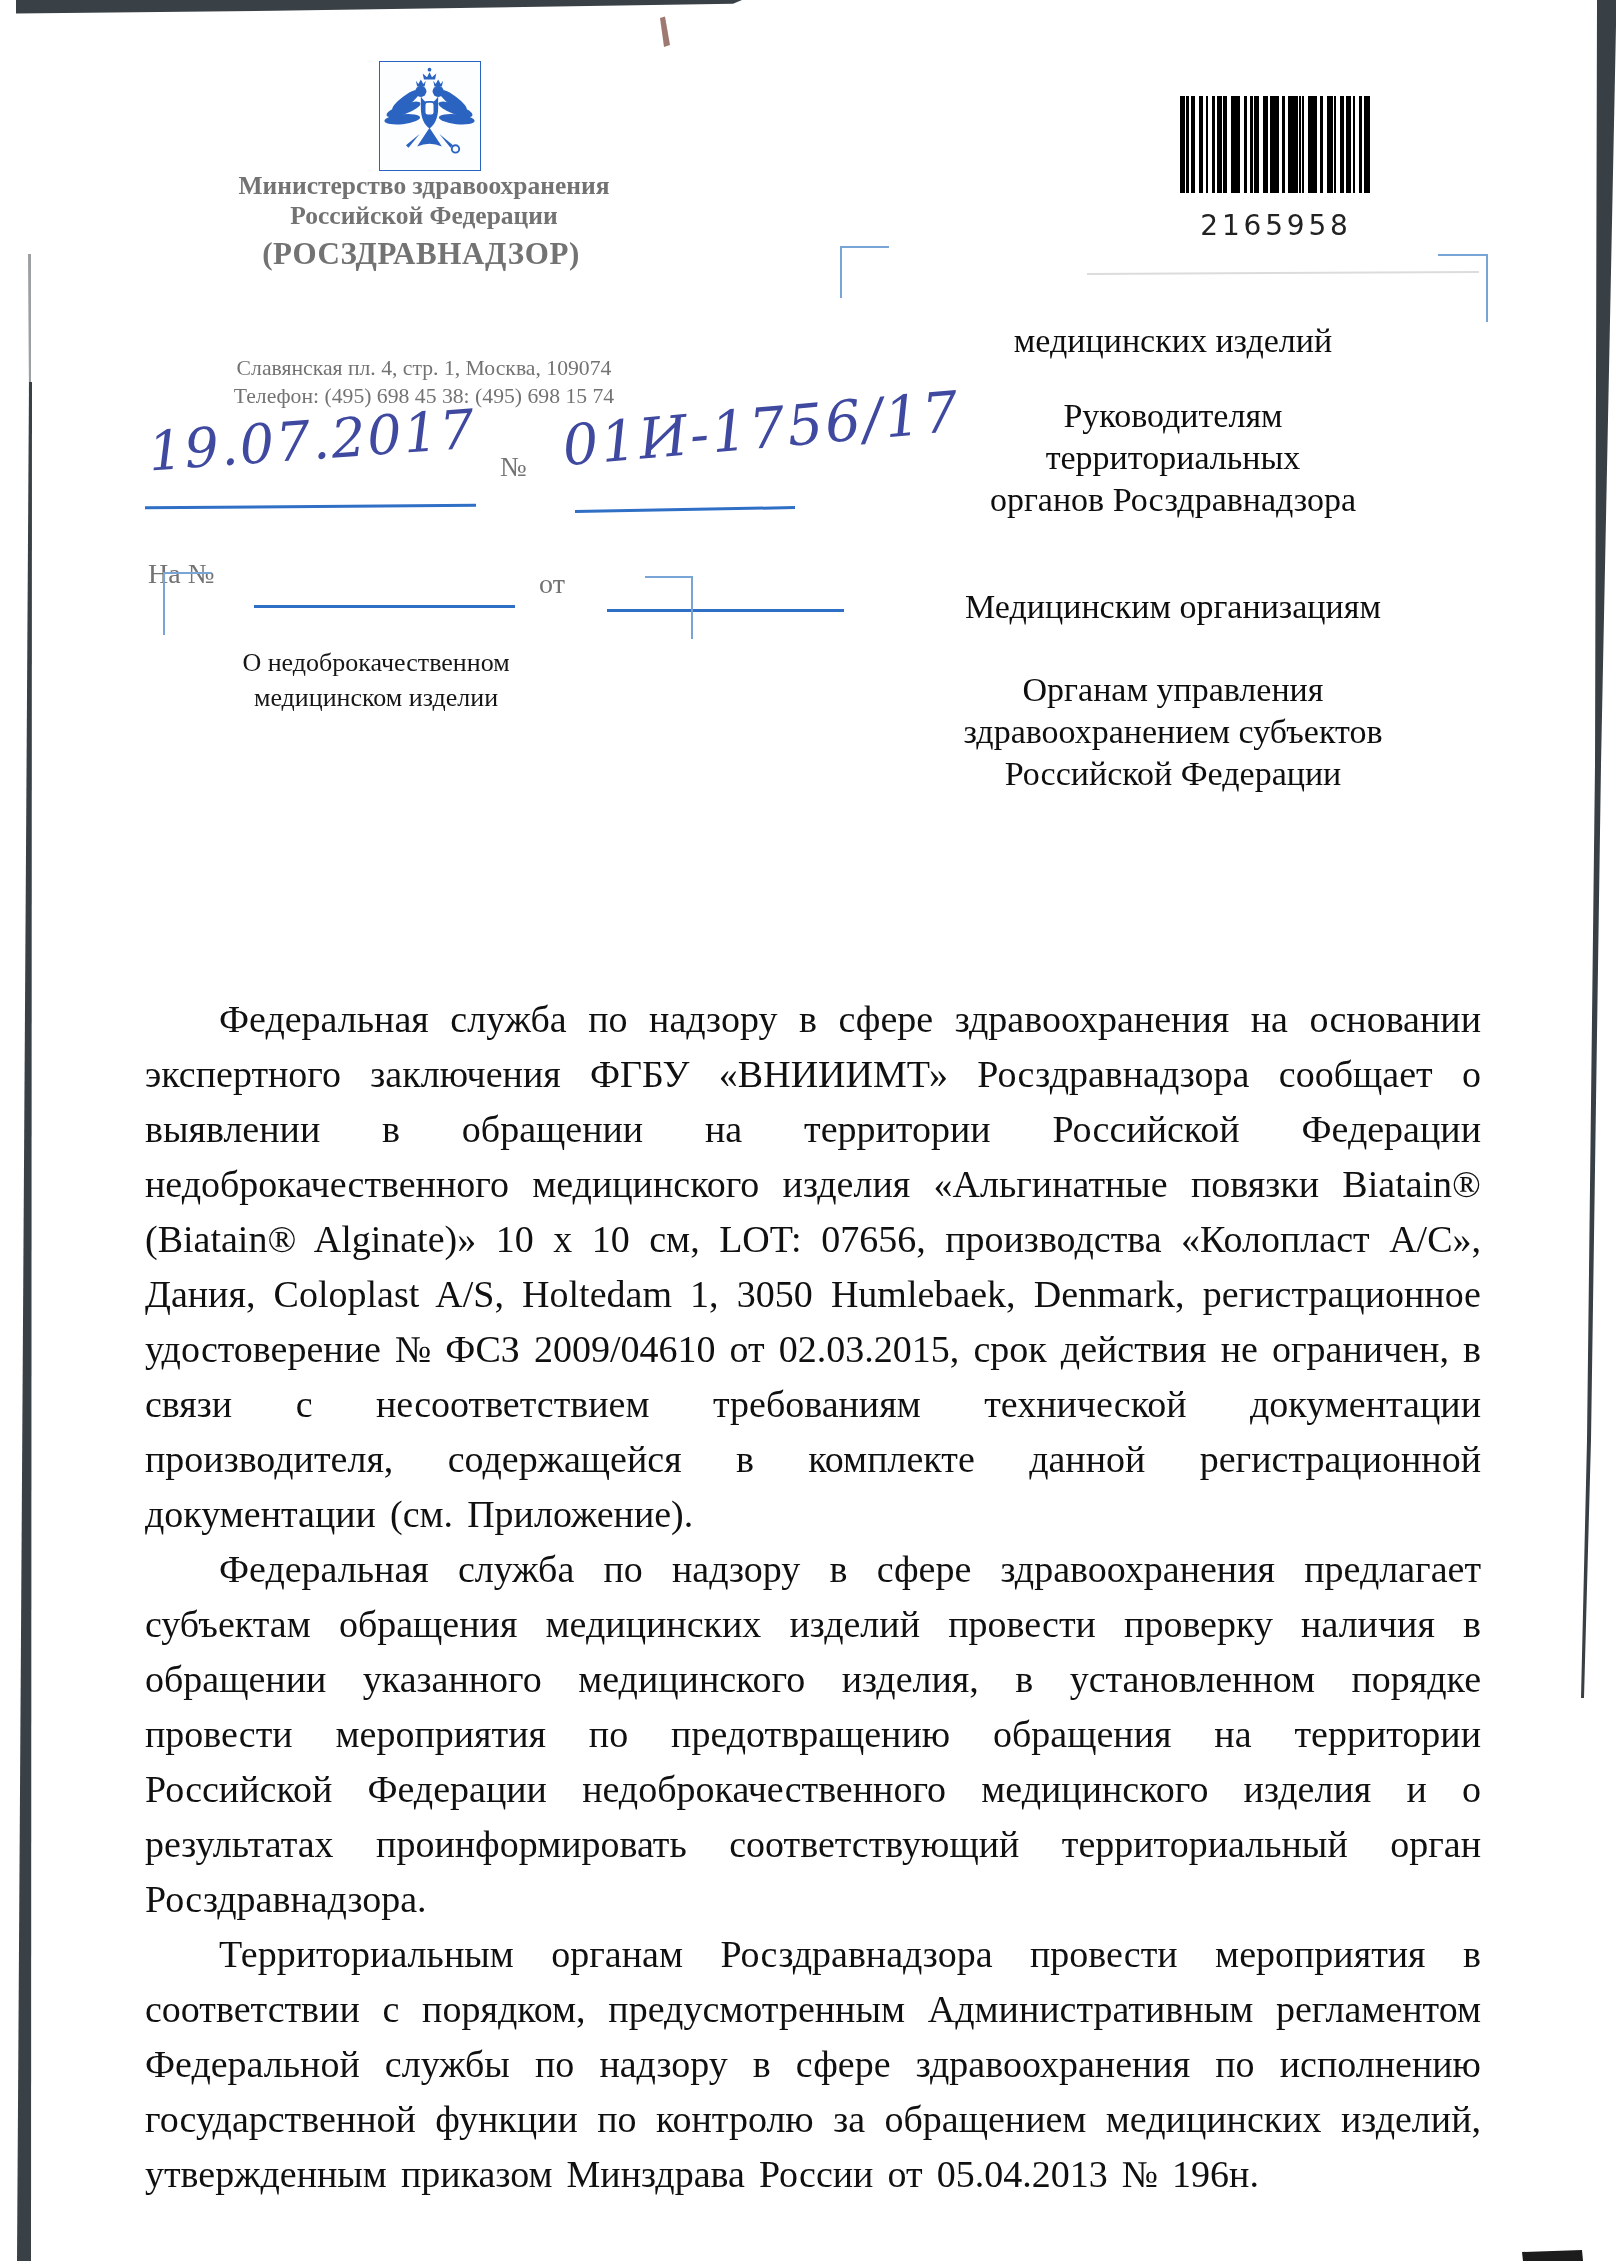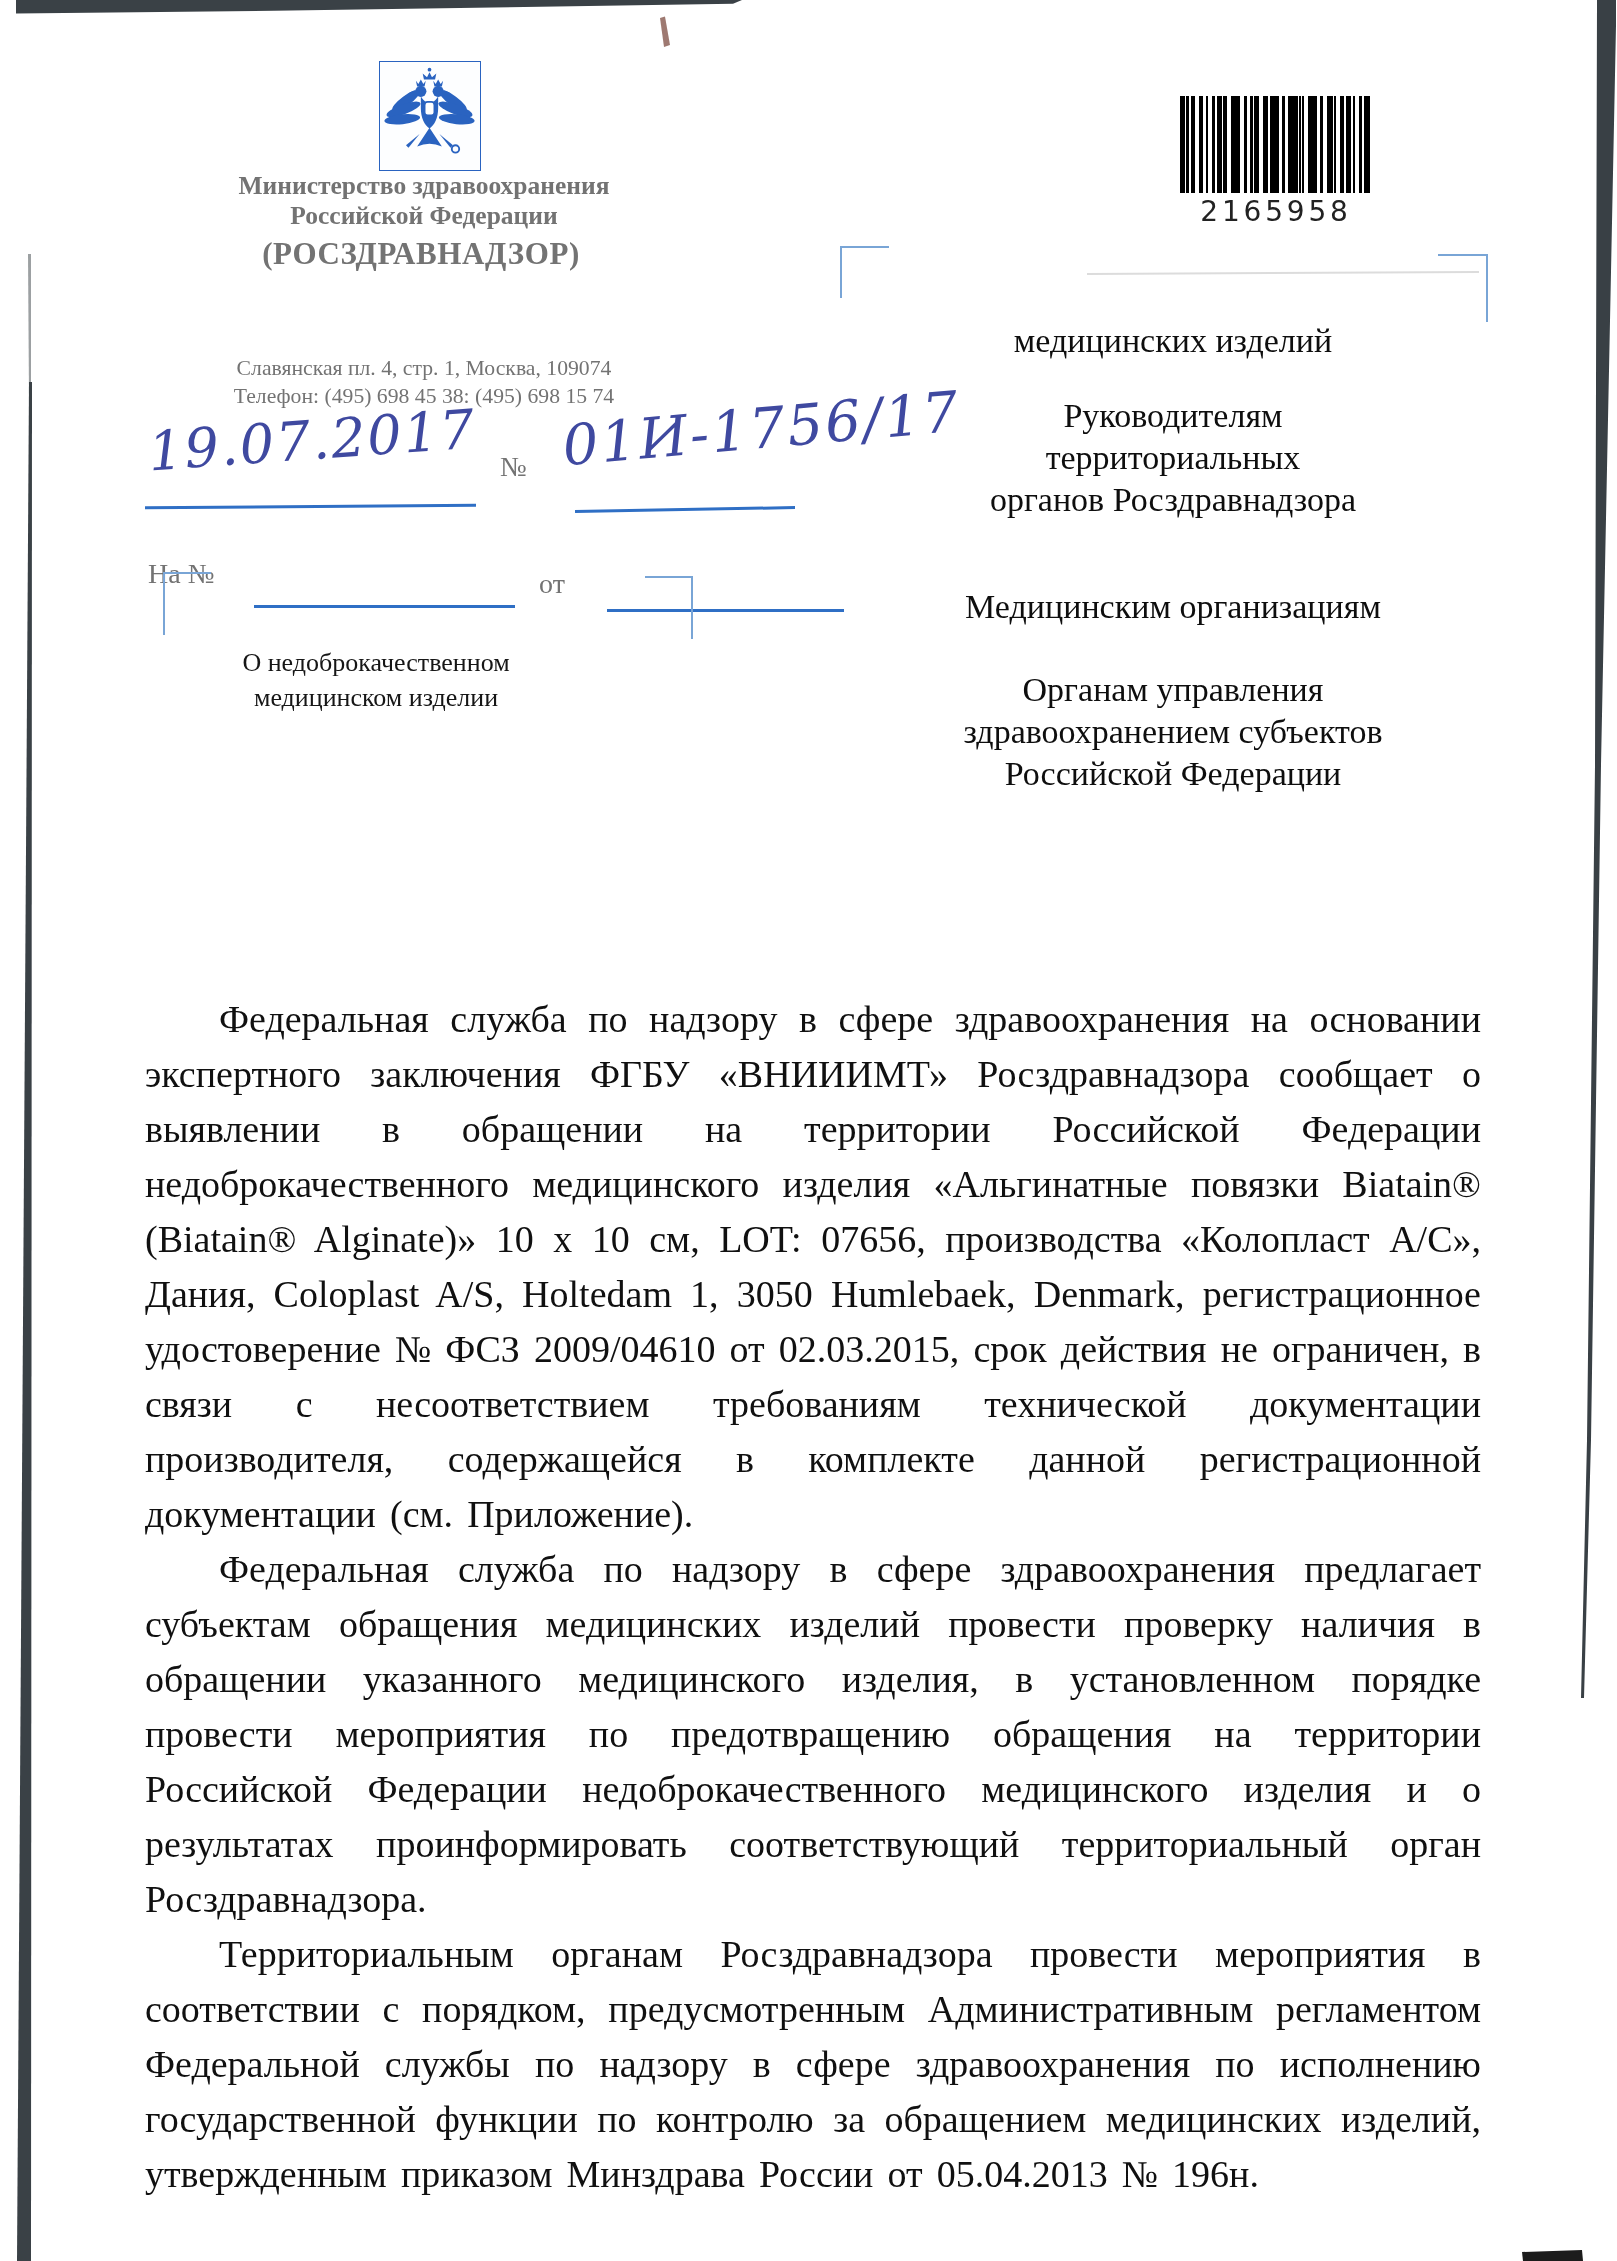--- a/index.html
+++ b/index.html
@@ -57,21 +57,21 @@
     font-size:26px;line-height:35px;color:#161616;}
 
   
   .barcode{
     position:absolute;left:1180px;top:96px;width:192px;height:97px;background:#fff;
     background-image:
       repeating-linear-gradient(90deg,#000 0 2.5px,rgba(0,0,0,0) 2.5px 6.4px),
       repeating-linear-gradient(90deg,#000 0 1.9px,rgba(0,0,0,0) 1.9px 10.8px),
       repeating-linear-gradient(90deg,#000 0 4.5px,rgba(0,0,0,0) 4.5px 18.5px);
   }
-  .barcode-num{position:absolute;left:1180px;top:195px;width:192px;text-align:center;
+  .barcode-num{position:absolute;left:1180px;top:209px;width:192px;text-align:center;
     font-family:"DejaVu Sans",sans-serif;font-size:28px;letter-spacing:3.8px;color:#222;}
   .rbrk{position:absolute;border:0 solid #79a5d6;}
   .rb-left{left:840px;top:246px;width:47px;height:50px;border-left-width:2.5px;border-top-width:2.5px;}
   .rb-right{left:1438px;top:254px;width:48px;height:66px;border-right-width:2.5px;border-top-width:2.5px;}
   .recipients{position:absolute;left:848px;top:320px;width:650px;text-align:center;
     font-size:34px;line-height:42px;color:#0e0e0e;}
   .rgroup{margin:0 0 33px 0;}
   .rgroup.g2{margin-bottom:65px;}
   .rgroup.g3{margin-bottom:41px;}
 

